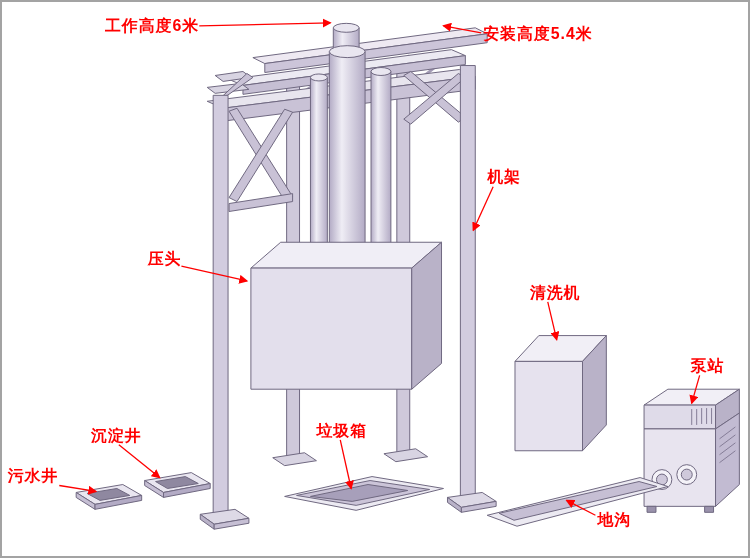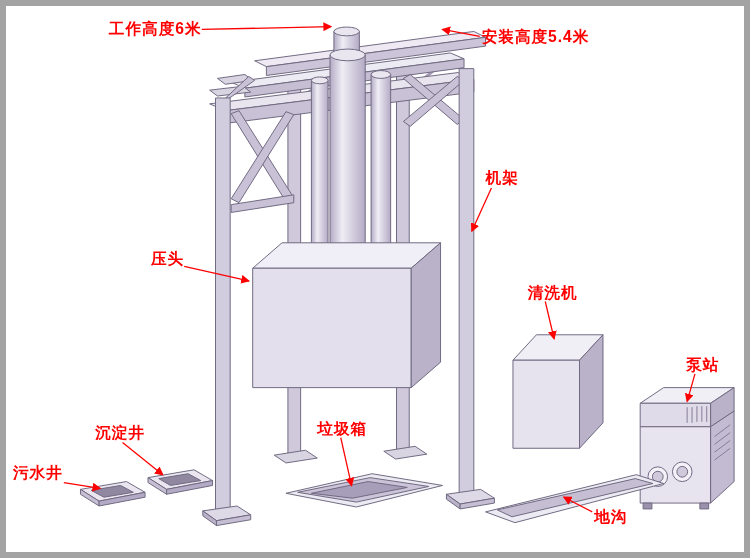--- a/index.html
+++ b/index.html
@@ -1,20 +1,20 @@
 <!DOCTYPE html>
 <html><head>
 <meta charset="utf-8">
 <style>
   html,body{margin:0;padding:0;background:#fff;}
   #stage{
     position:relative;
     width:750px;height:558px;
     box-sizing:border-box;
-    border:6px solid #a3a3a3;
+    border:2px solid #a3a3a3;
     background:#ffffff;
     font-family:"Liberation Sans","DejaVu Sans",sans-serif;
     overflow:hidden;
   }
   svg{display:block;width:100%;height:100%;}
   .lbl{
     font-family:"Liberation Sans","DejaVu Sans",sans-serif;
     font-size:16px;
     font-weight:700;
     letter-spacing:1px;

